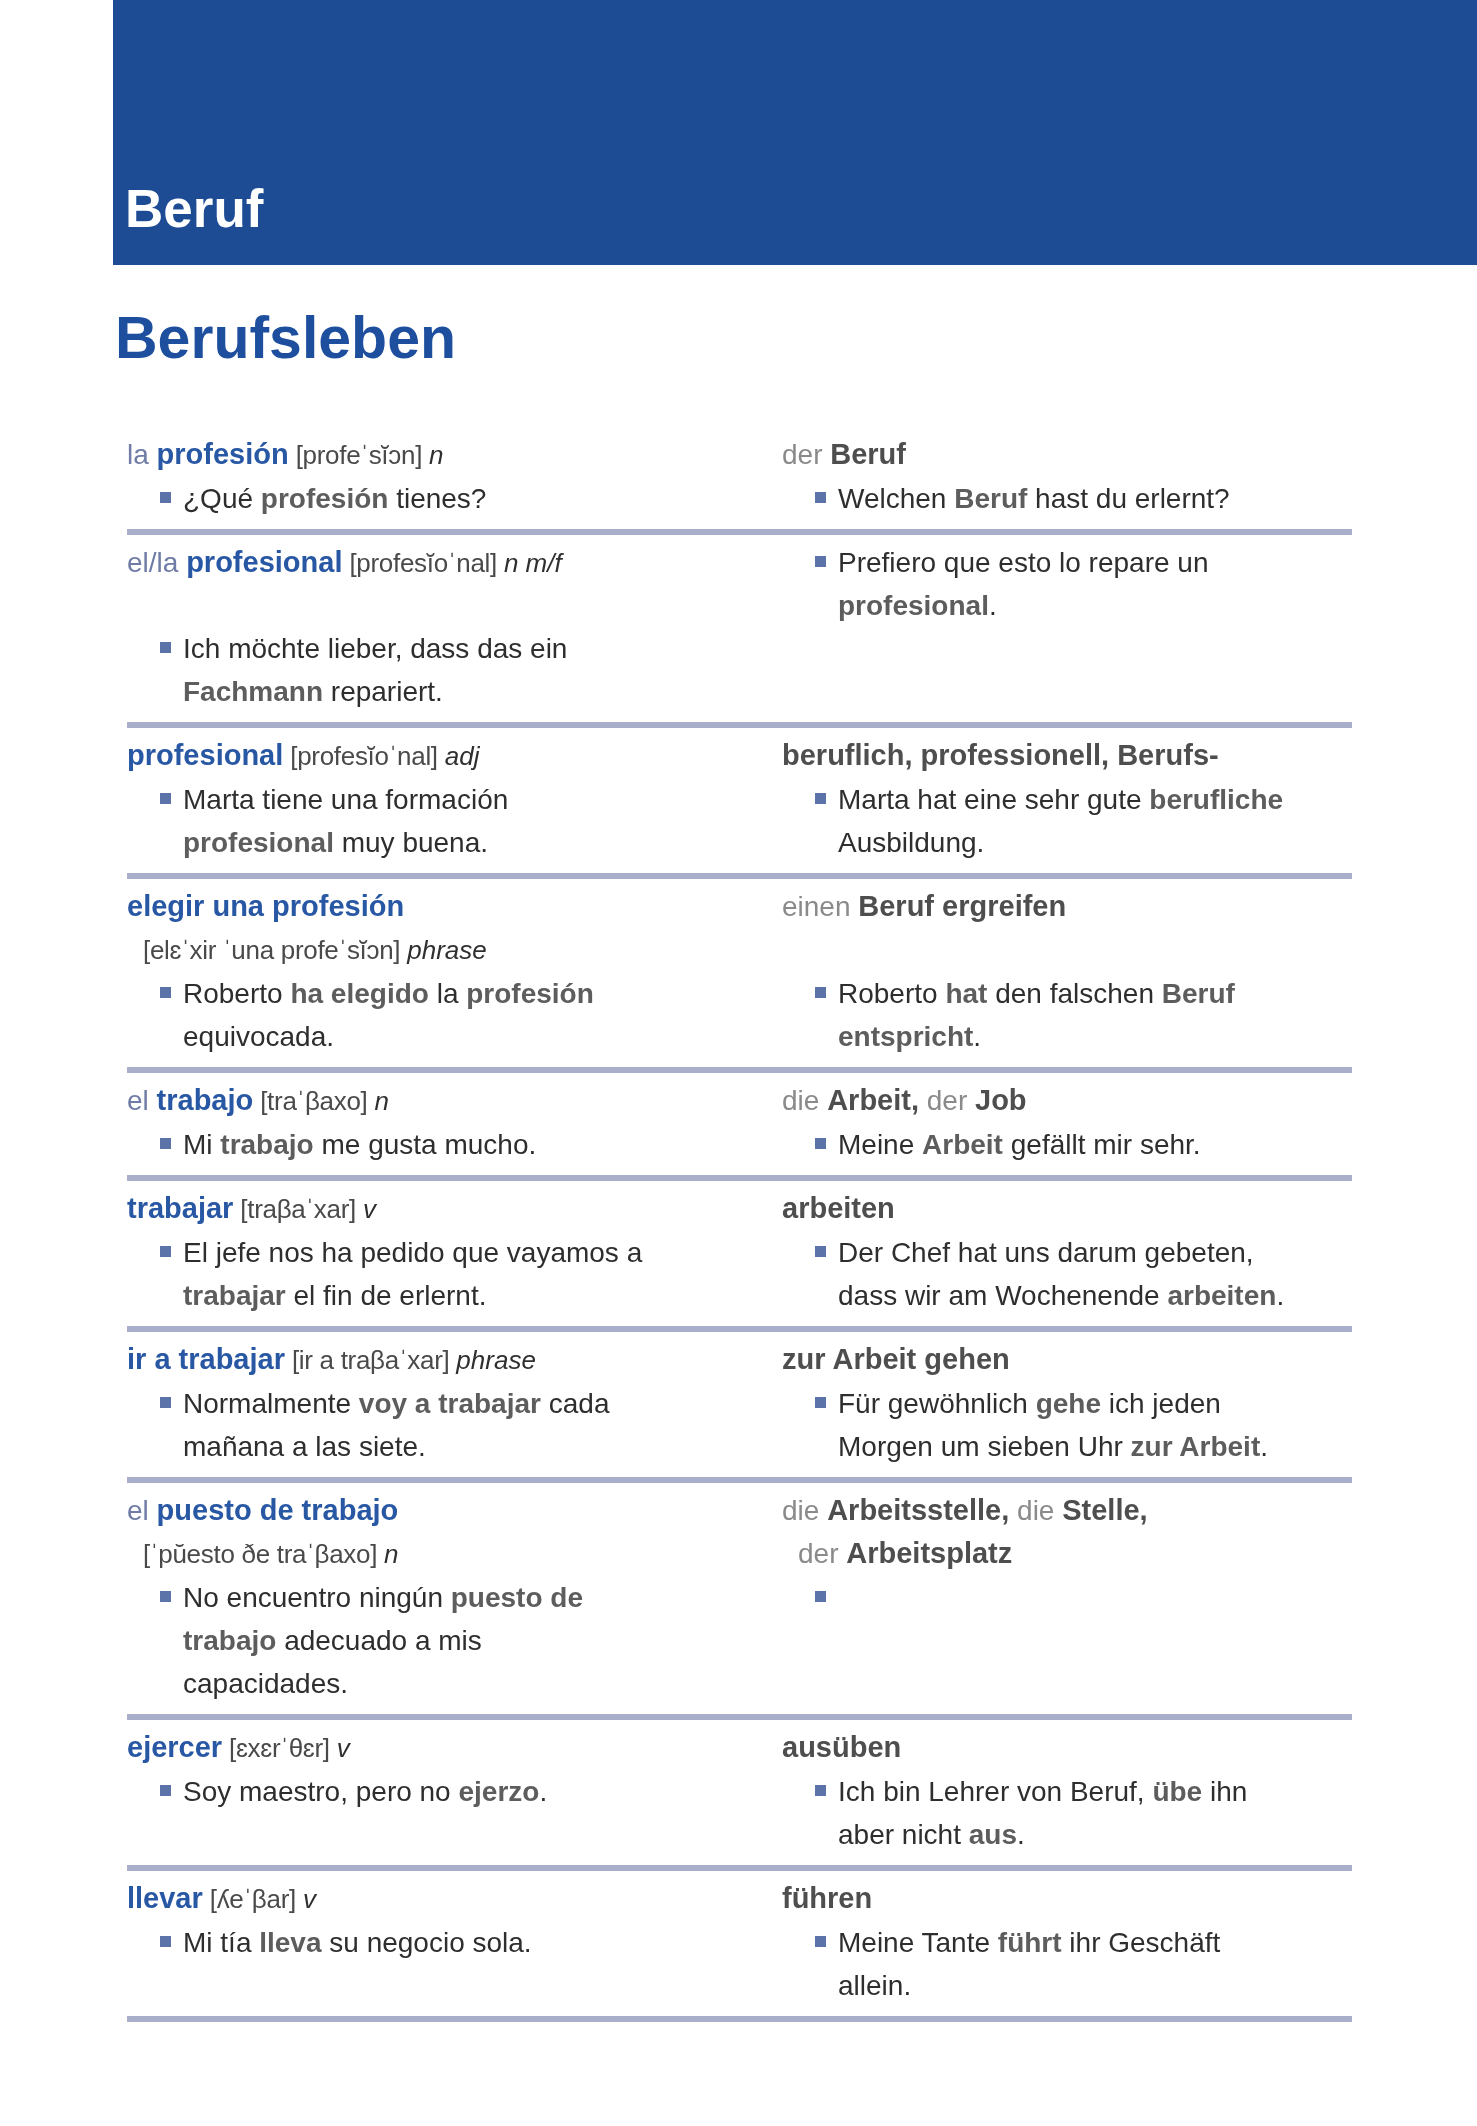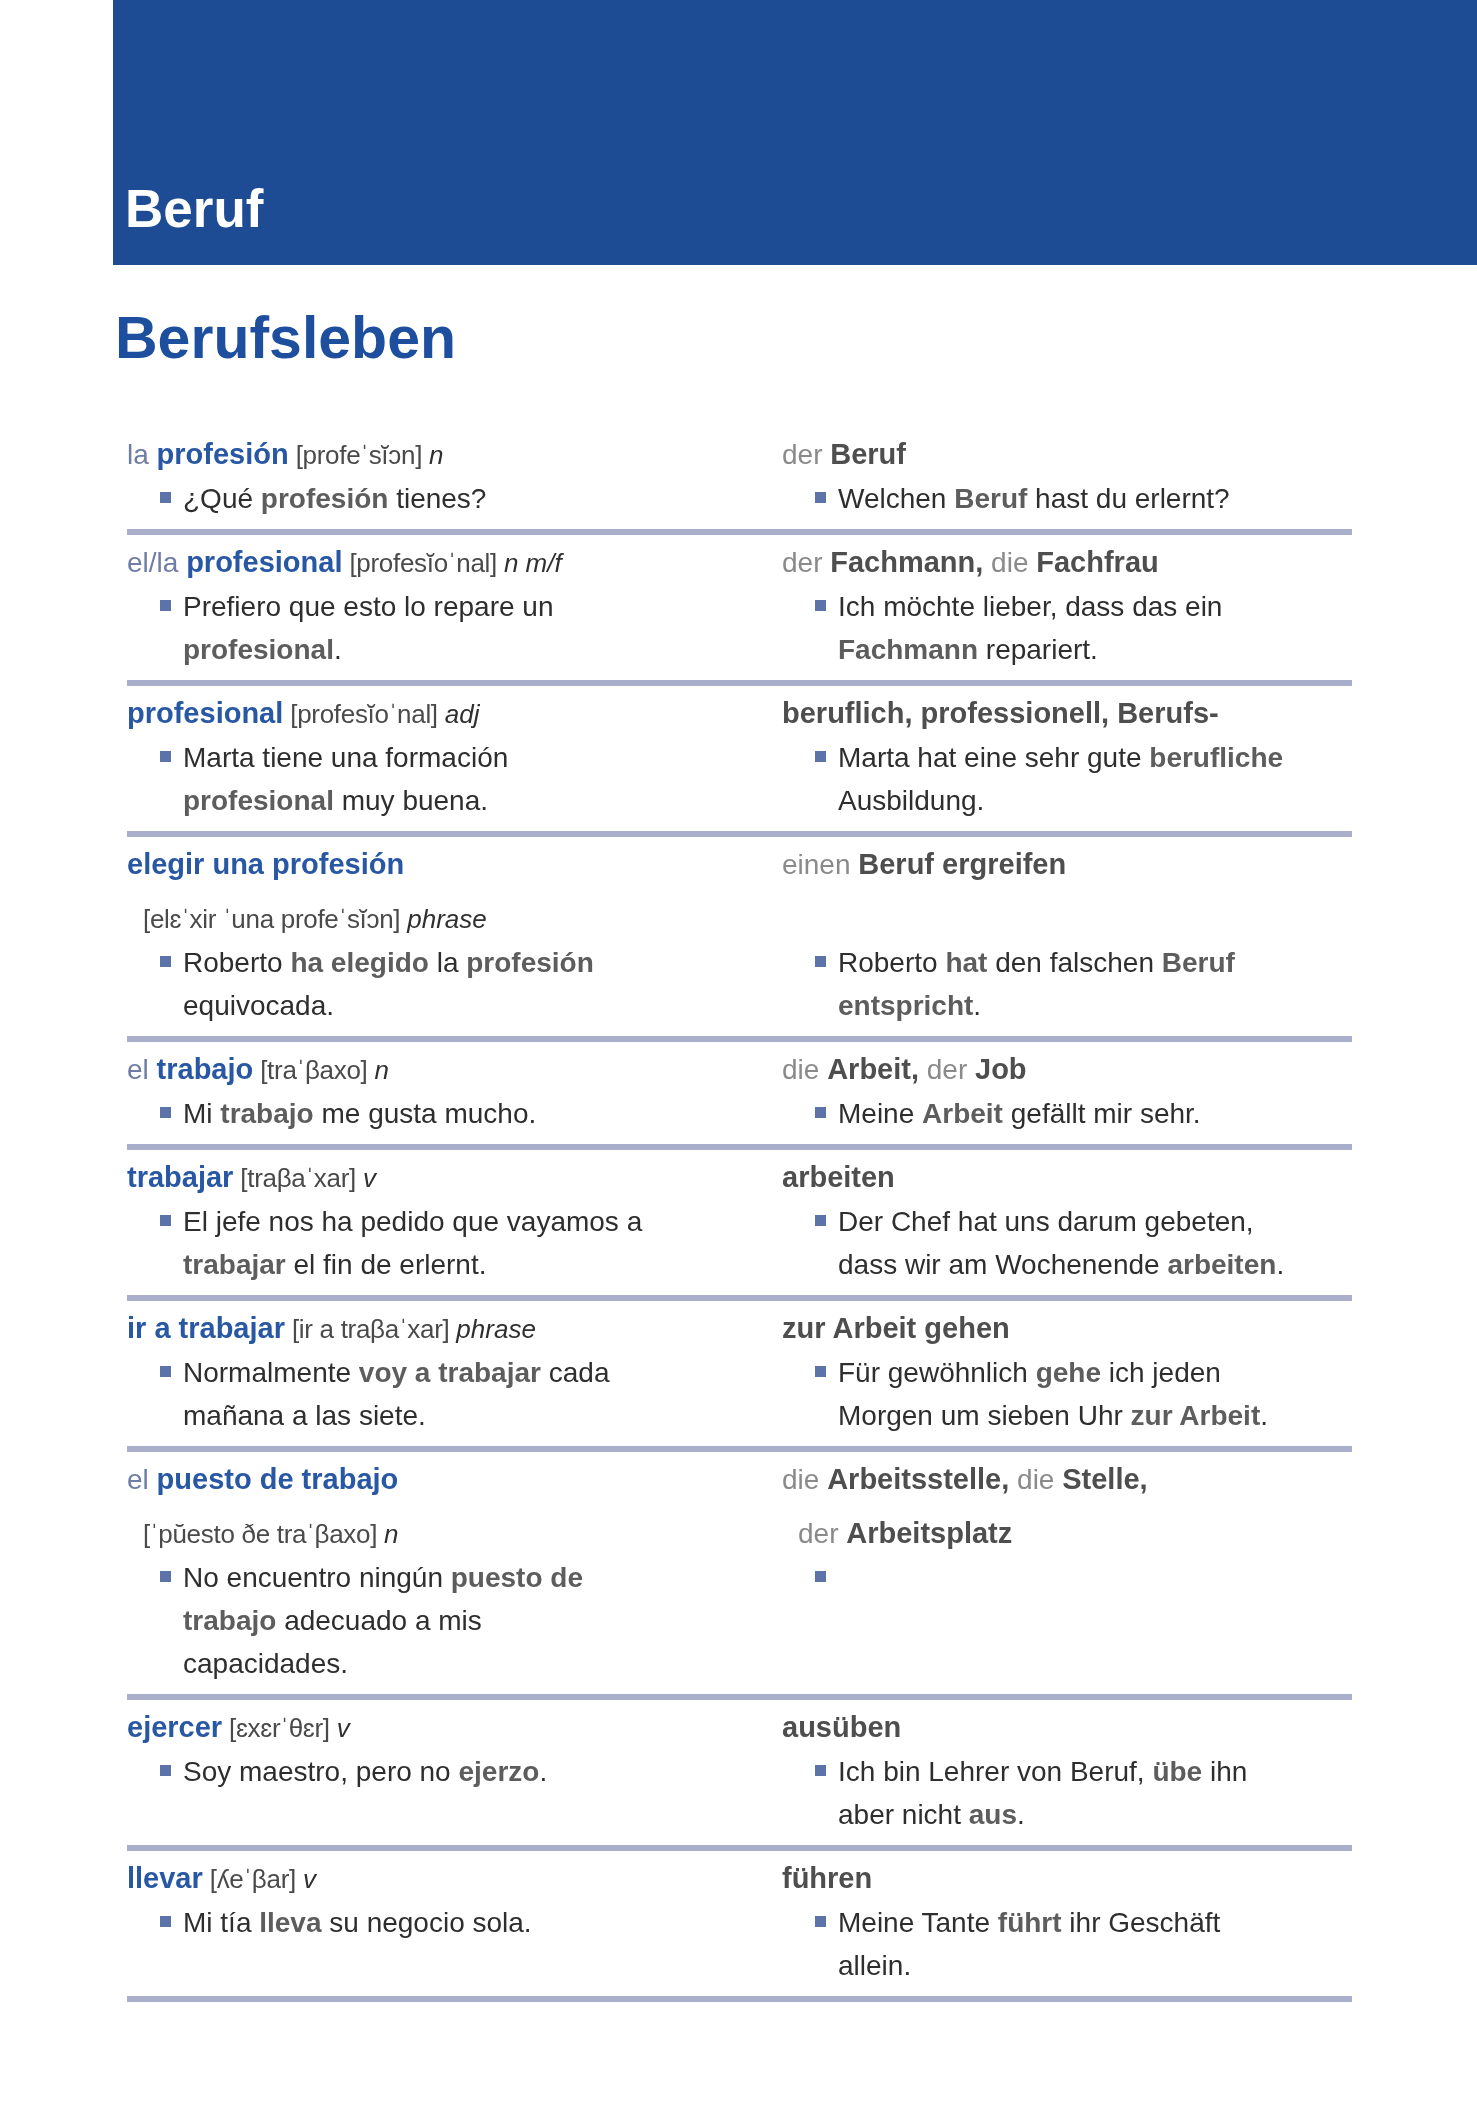--- a/index.html
+++ b/index.html
@@ -29,21 +29,21 @@
     width:1225px;
   }
   .row{
     display:grid;
     grid-template-columns:655px 1fr;
     grid-auto-flow:row;
     padding:6px 0 9px 0;
     border-bottom:6px solid var(--rule,#a9aecb);
   }
   .line{line-height:43px;font-size:28px;white-space:nowrap;}
-  .head .line.cont{padding-left:16px;margin-top:11px;}
+  .head .line.cont{padding-left:16px;}
   
   .es .seg-a{color:#6e7ca6;}
   .es .seg-h{color:var(--esHeadword,#2857a4);font-weight:bold;font-size:29px;}
   
   .de .seg-a{color:#8a8a8a;}
   .de .seg-h{color:var(--deHeadword,#4e4e4e);font-weight:bold;font-size:29px;}
   .seg-ph{color:#4a4a4a;font-size:26px;letter-spacing:-0.3px;}
   .seg-pos{color:#2f2f2f;font-style:italic;font-size:26px;}
   .seg-p{color:#2e2e2e;}
   .seg-b{color:#5d5d5d;font-weight:bold;}
@@ -85,23 +85,20 @@
         <span class="bullet"></span>
         <div class="exlines">
           <div class="line"><span class="seg-p">Welchen </span><span class="seg-b">Beruf</span><span class="seg-p"> hast du erlernt?</span></div>
         </div>
       </div>
     </div>
     <div class="row">
       <div class="head es">
         <div class="line"><span class="seg-a">el/la </span><span class="seg-h">profesional</span><span class="seg-ph"> [profesĭoˈnal] </span><span class="seg-pos">n m/f</span></div>
       </div>
-      <div class="head de">
-        <div class="line"><span class="seg-a">der </span><span class="seg-h">Fachmann,</span><span class="seg-a"> die </span><span class="seg-h">Fachfrau</span></div>
-      </div>
       <div class="ex es">
         <span class="bullet"></span>
         <div class="exlines">
           <div class="line"><span class="seg-p">Prefiero que esto lo repare un</span></div>
           <div class="line cont"><span class="seg-b">profesional</span><span class="seg-p">.</span></div>
         </div>
       </div>
       <div class="ex de">
         <span class="bullet"></span>
         <div class="exlines">

